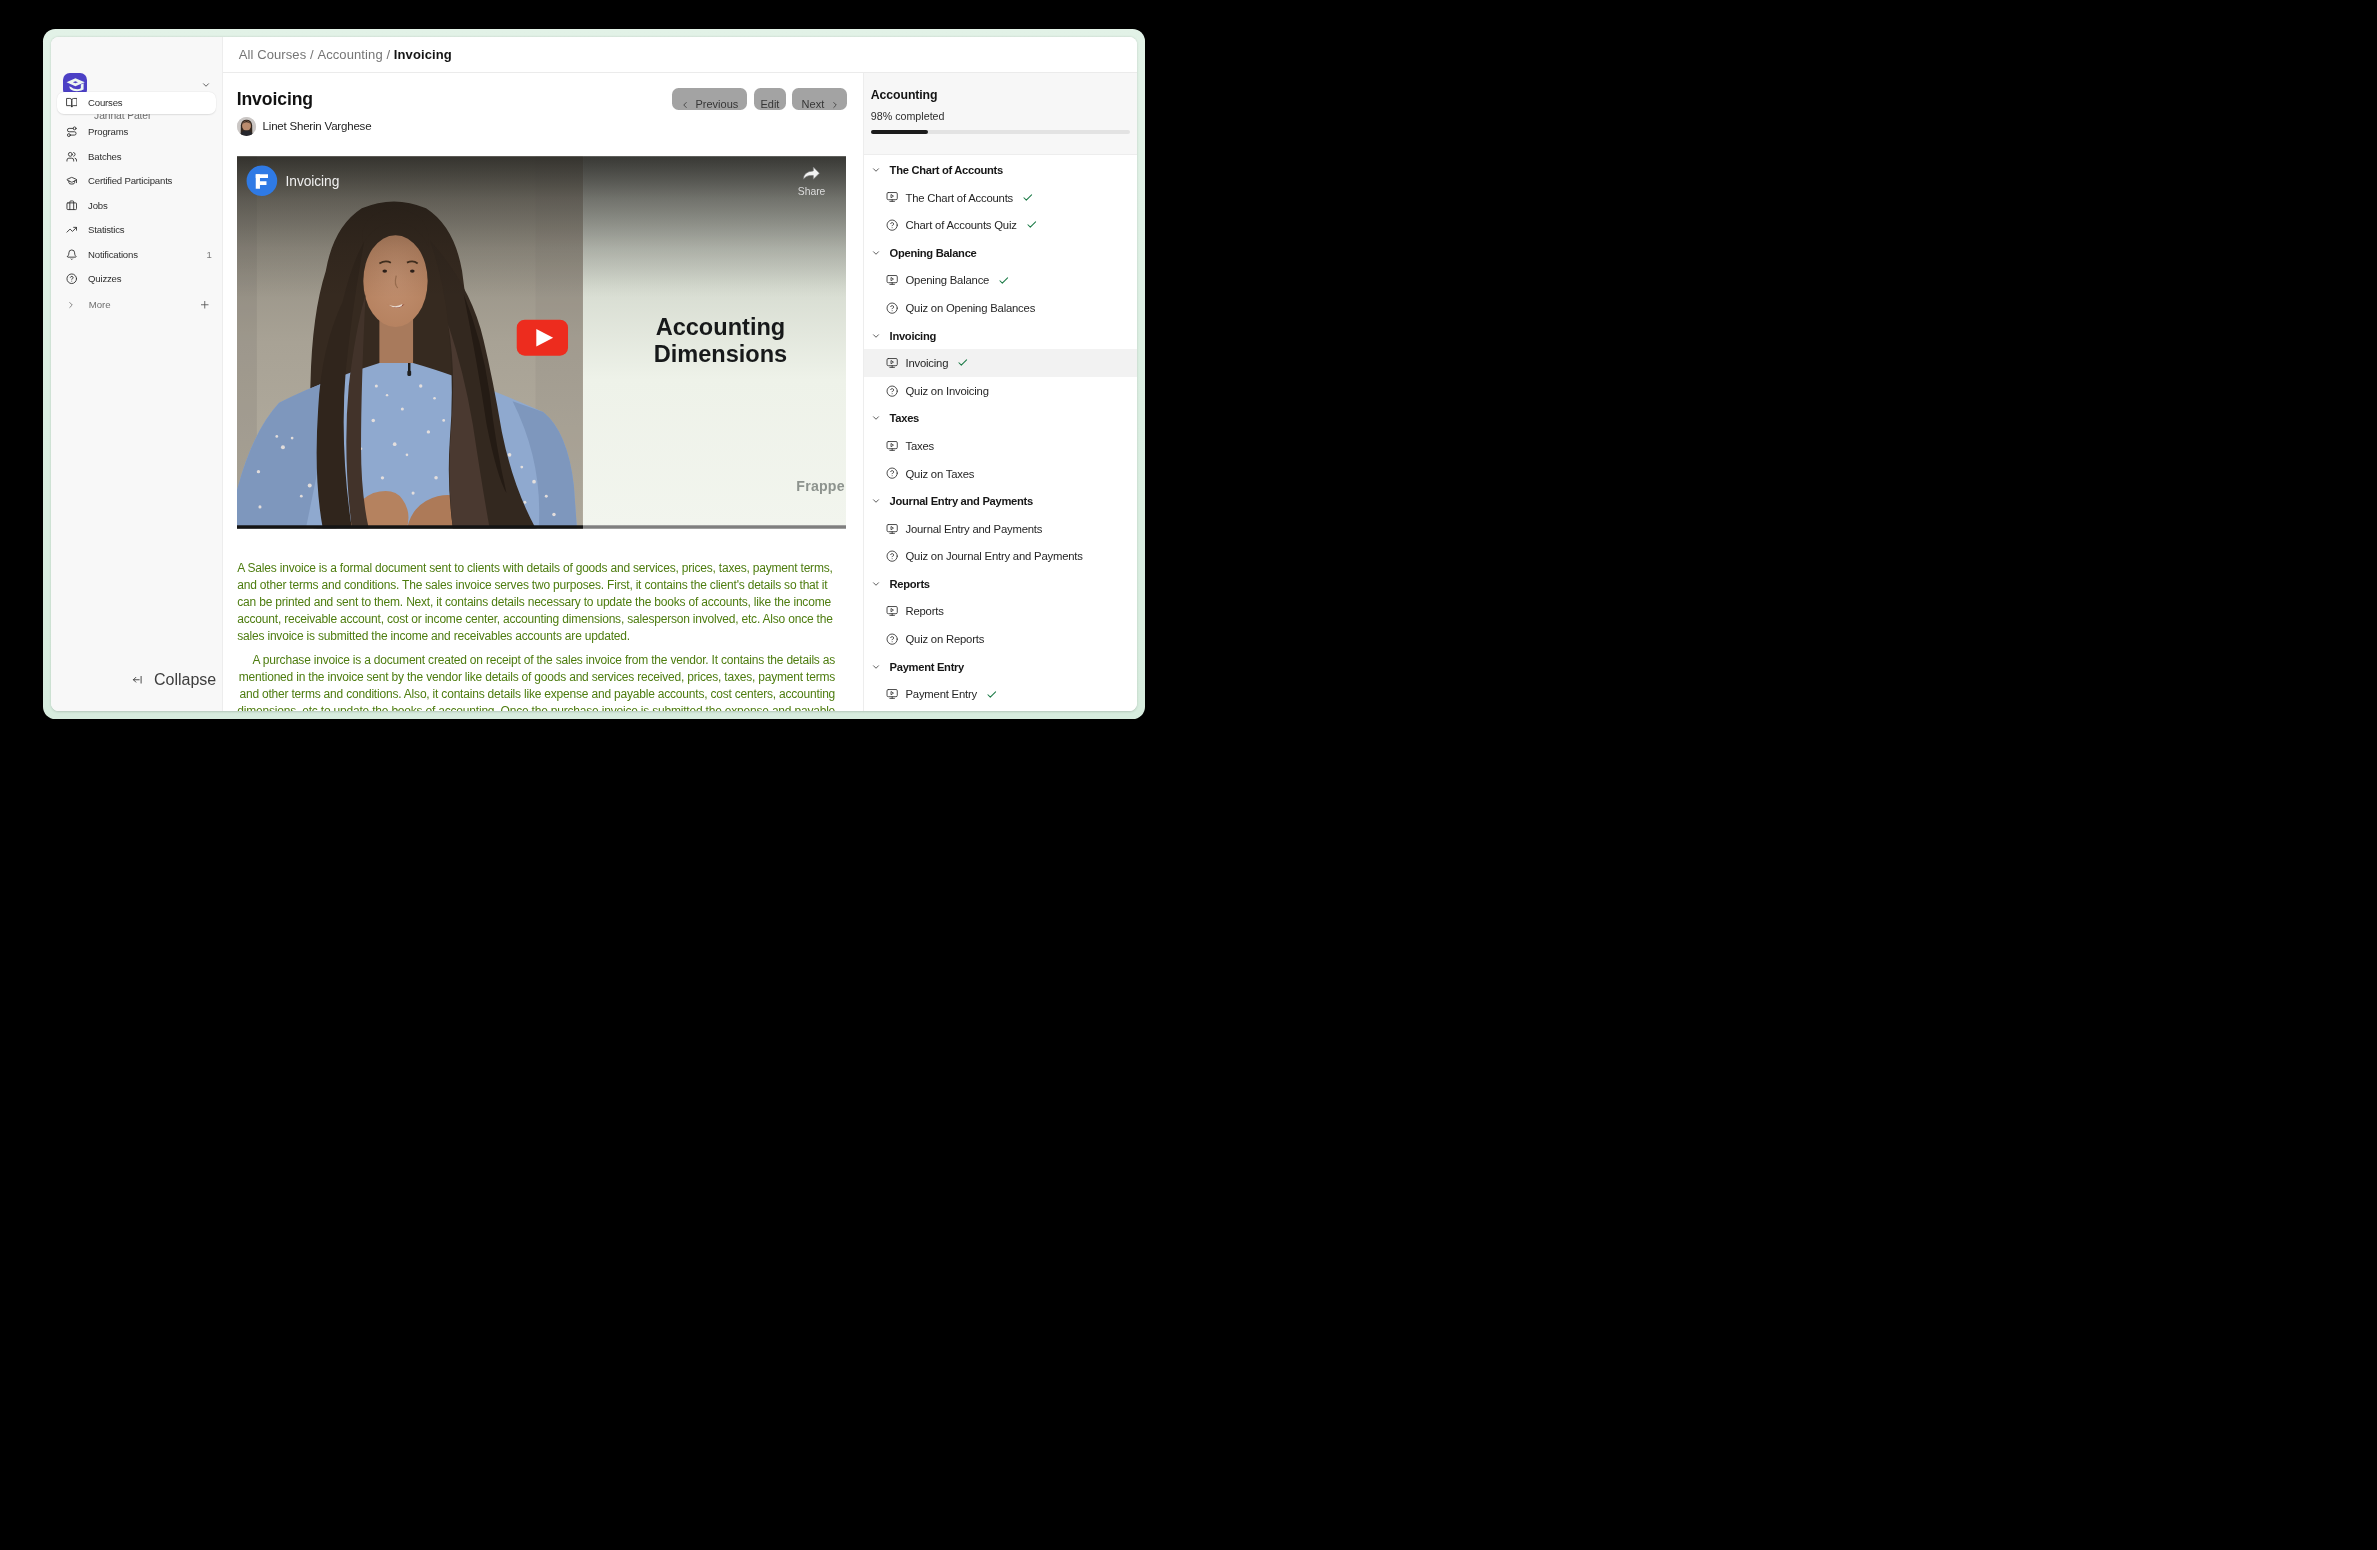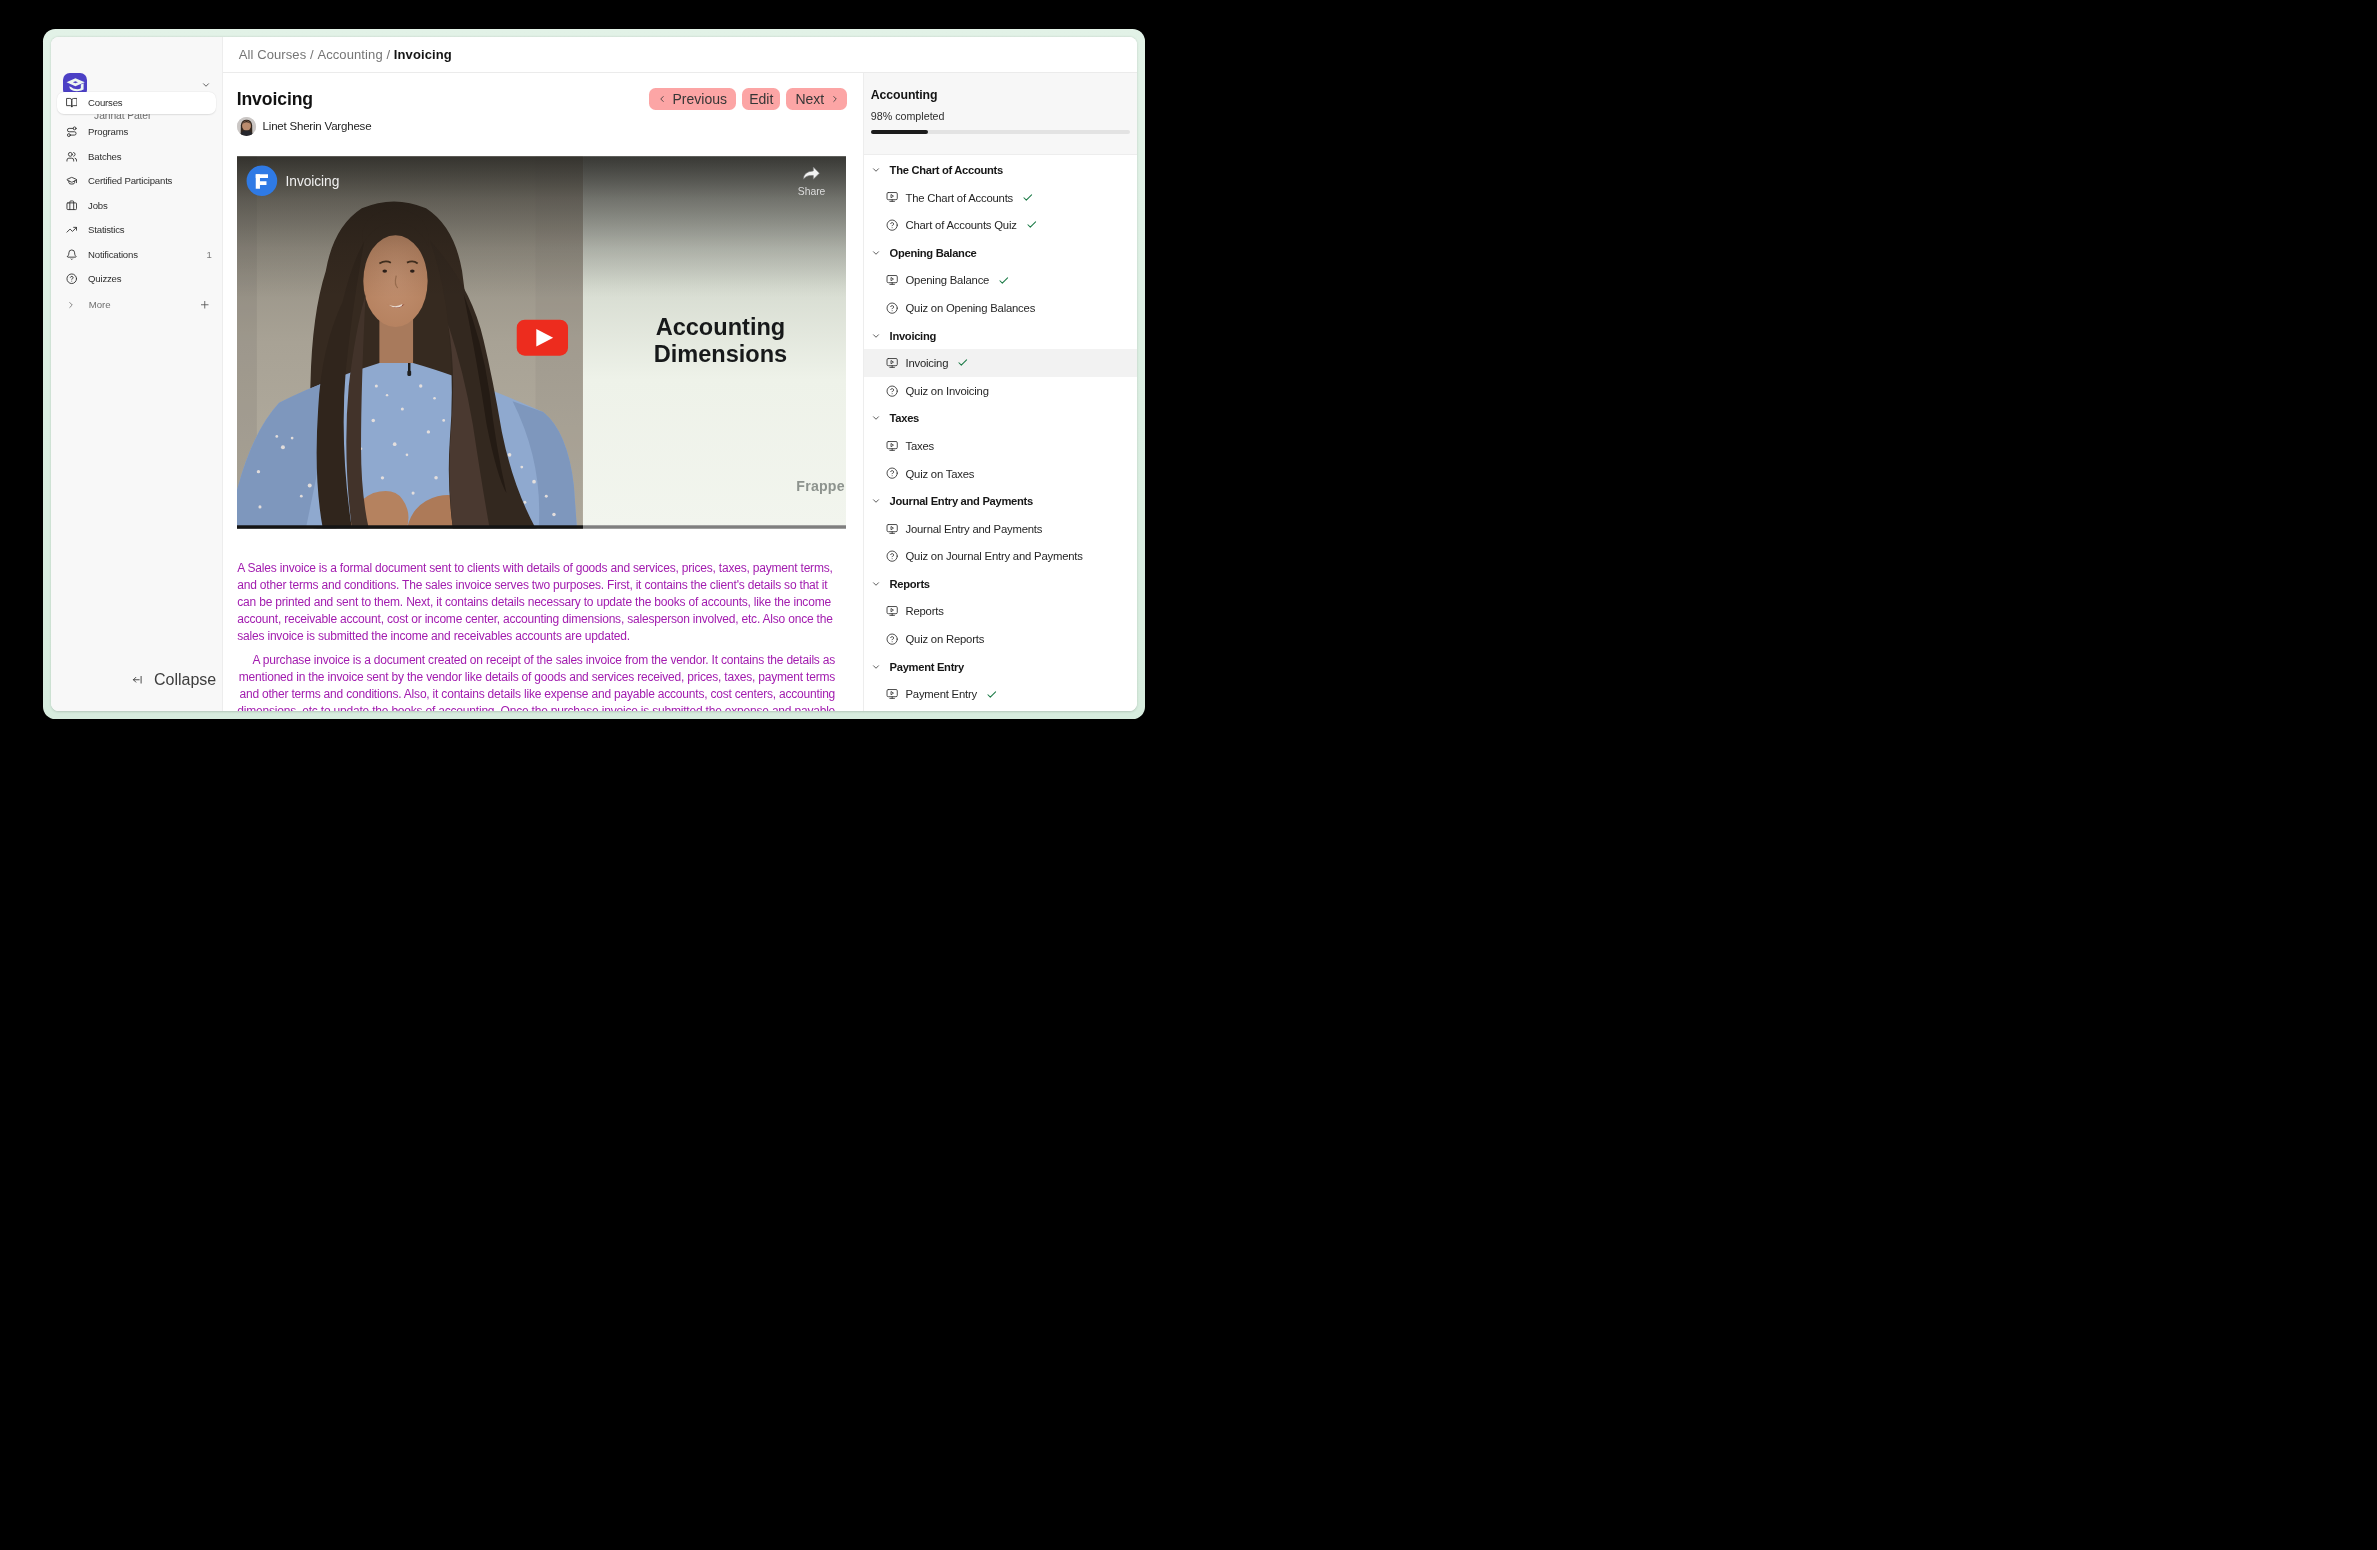--- a/index.html
+++ b/index.html
@@ -32,29 +32,29 @@
   .rhs { flex:1; display:flex; flex-direction:column; min-width:0; }
   .topbar { height:36px; border-bottom:0.8px solid #ebebeb; display:flex; align-items:center; padding-left:16px; font-size:13px; color:#757575; flex:none; background:#fff; letter-spacing:0.1px; }
   .topbar b { color:#141414; font-weight:600; }
   .cols { flex:1; display:flex; min-height:0; }
   main { width:641px; min-width:0; position:relative; }
 
   .h1wrap { position:absolute; left:14px; top:16px; }
   .btns2 { position:absolute; right:16px; top:15.5px; }
   .h1 { font-size:17.6px; font-weight:700; color:#121212; letter-spacing:-0.1px; }
   .btns { display:flex; gap:6.1px; }
-  .btn { height:22px; background:#fca5a5; border-radius:6.5px; display:flex; align-items:center; font-size:14px; color:#363636; }
+  .btn { height:22px; background:#a3a3a3; border-radius:6.5px; display:flex; align-items:flex-end; font-size:11px; color:#363636; }
   .btn svg { width:10px; height:10px; }
   .author { position:absolute; left:14px; top:44px; display:flex; align-items:center; }
   .avatar { width:19px; height:19px; border-radius:50%; overflow:hidden; background:#cfcccc; position:relative; }
   .avatar svg { display:block; }
   .author span { margin-left:6.9px; font-size:11.5px; color:#1d1d1d; letter-spacing:-0.2px; }
   .vwrap { position:absolute; left:14px; top:83px; width:609px; height:373px; }
 
-  .ptext { position:absolute; left:14.6px; top:487px; font-size:12px; line-height:17px; color:#a21caf; letter-spacing:-0.2px; white-space:nowrap; }
+  .ptext { position:absolute; left:14.6px; top:487px; font-size:12px; line-height:17px; color:#4d7c0f; letter-spacing:-0.2px; white-space:nowrap; }
   .ptext .para + .para { margin-top:7.7px;text-align:right; }
 
   
   .outline { width:274px; min-width:274px; border-left:0.8px solid #ededed; display:flex; flex-direction:column; background:#fff; }
   .ohead { height:82px; background:#f7f7f7; border-bottom:0.8px solid #ededed; padding:0 6.9px 0 6.5px; flex:none; }
   .ohead .t { font-size:12.3px; font-weight:700; color:#141414; padding-top:15.3px; letter-spacing:-0.1px; }
   .ohead .s { font-size:10.7px; color:#2e2e2e; margin-top:7.7px; }
   .pbar { margin-top:8.8px; height:3.4px; border-radius:2.3px; background:#e3e3e3; position:relative; }
   .pbar i { position:absolute; left:0; top:0; bottom:0; width:22%; background:#1c1c1c; border-radius:2.3px; }
   .olist { position:relative; margin-top:1.5px; }

